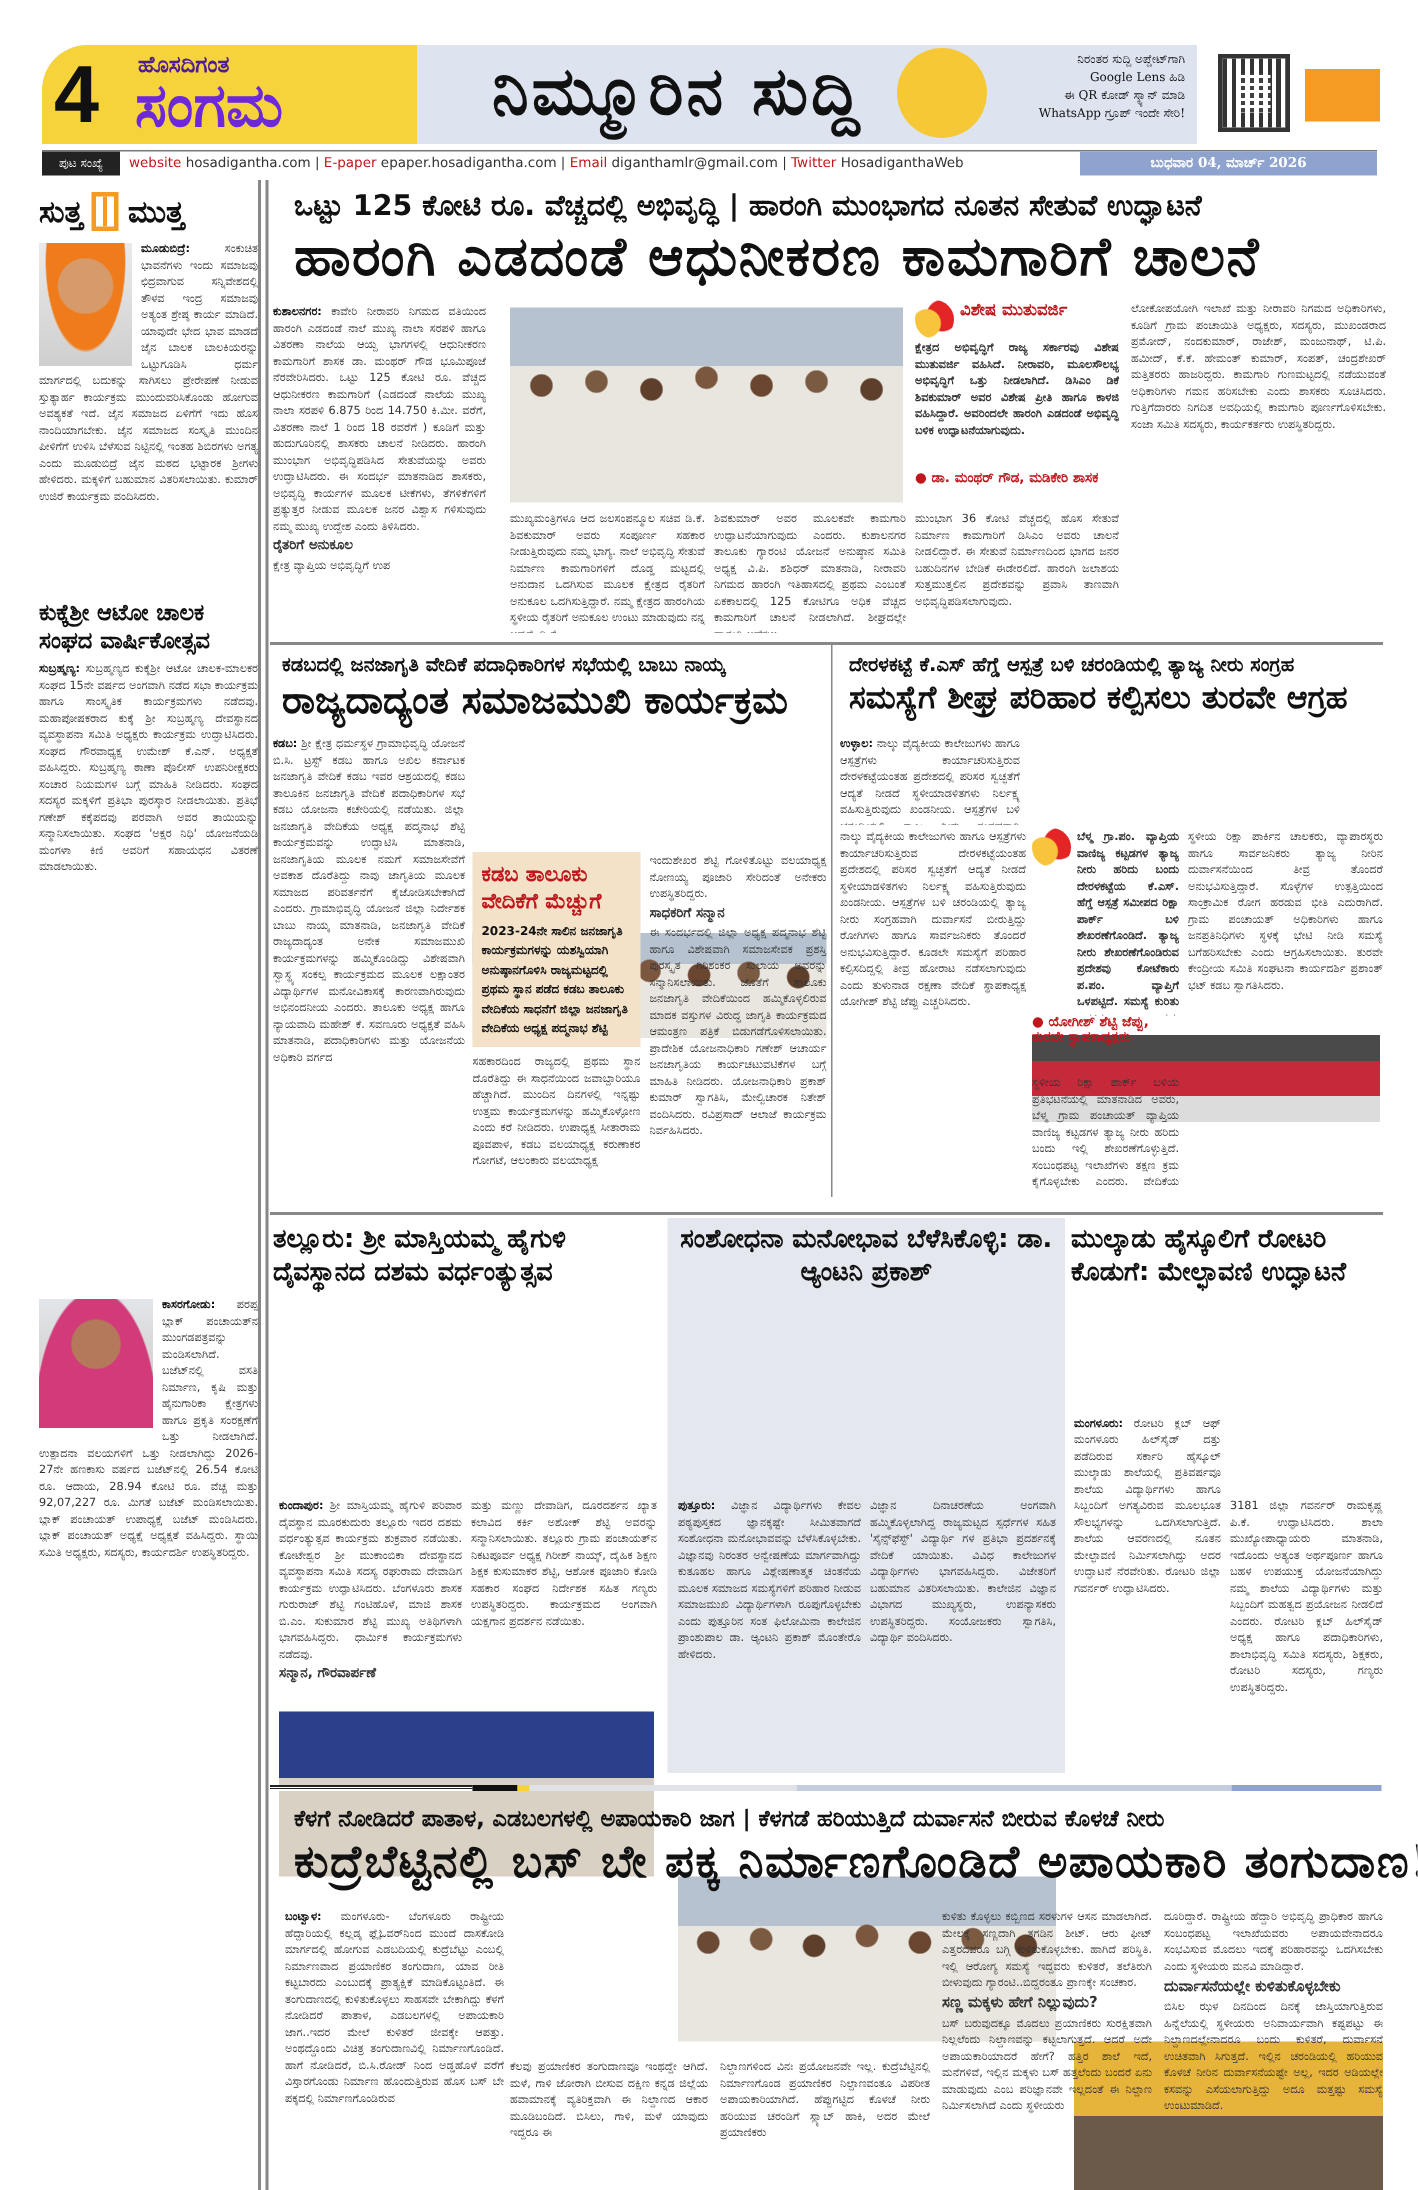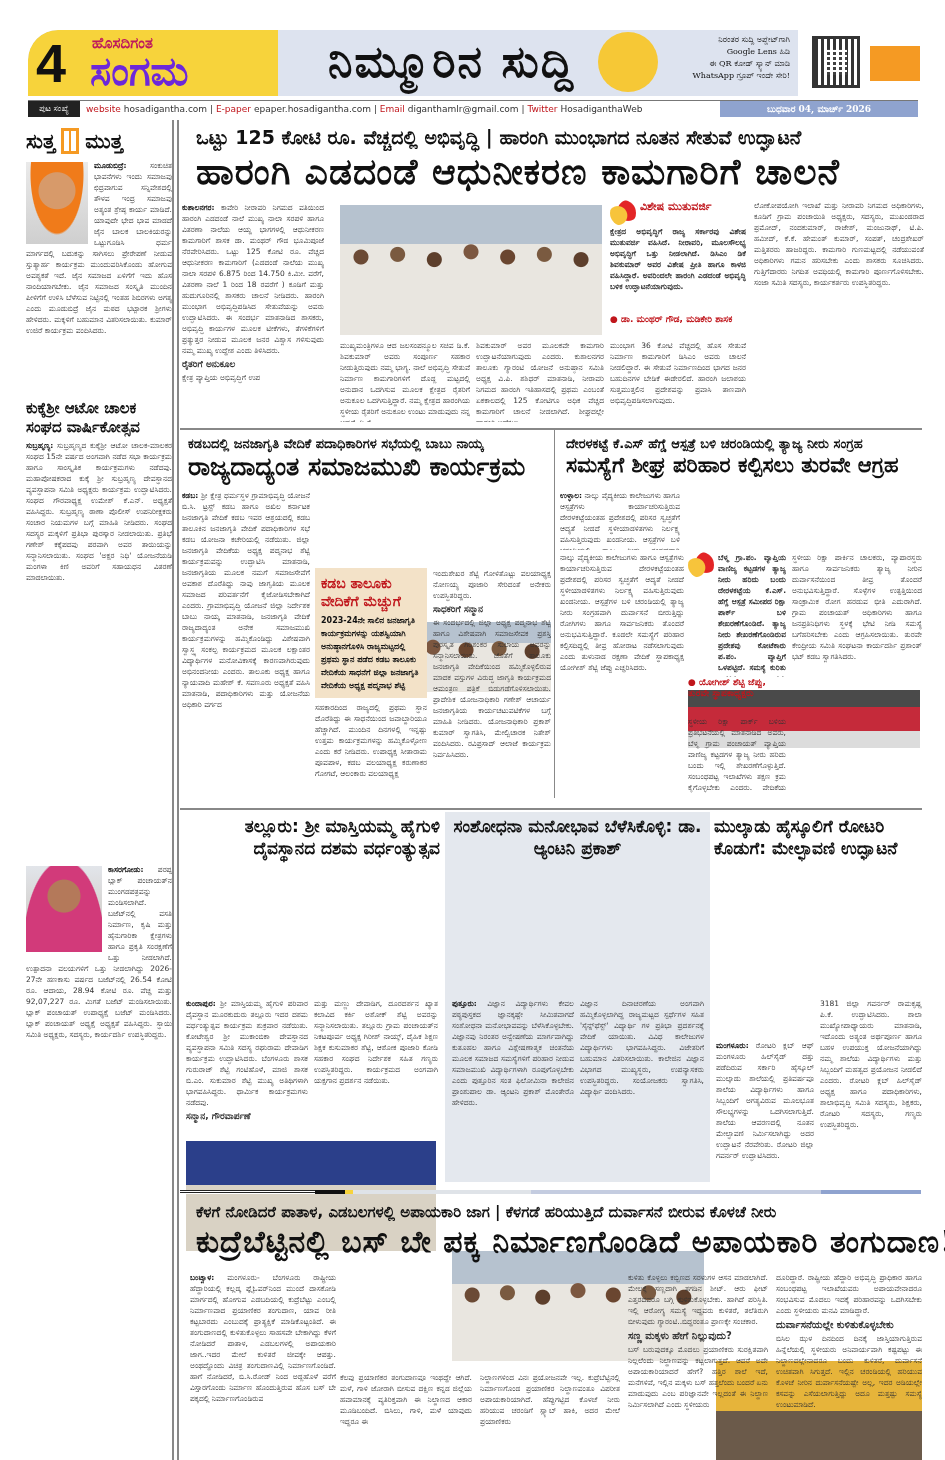--- a/index.html
+++ b/index.html
@@ -2,21 +2,21 @@
 <html><head>
 <meta charset="utf-8">
 <style>
 *{box-sizing:border-box;margin:0;padding:0}
 body{width:945px;height:1460px;background:#fff;font-family:"DejaVu Sans",sans-serif;color:#111;position:relative;overflow:hidden}
 .abs{position:absolute}
 
 #mast{left:28px;top:30px;width:770px;height:66px;background:#dde3ef;border-radius:30px 0 0 0;overflow:hidden}
 #mast-yellow{left:0;top:0;width:250px;height:66px;background:#f7d33b;border-radius:30px 0 0 0}
 #pg-num{left:8px;top:2px;font:bold 54px "Liberation Sans",sans-serif;color:#111}
-#brand-small{left:64px;top:4px;font:bold 15px "DejaVu Sans",sans-serif;color:#be185d}
+#brand-small{left:64px;top:4px;font:bold 15px "DejaVu Sans",sans-serif;color:#4c1d95}
 #brand-big{left:62px;top:18px;font:bold 40px "DejaVu Sans",sans-serif;color:#6d28d9}
 #mast-title{left:300px;top:6px;font:bold 44px "DejaVu Serif",serif;color:#111;letter-spacing:2px}
 #mast-sun{left:570px;top:2px;width:60px;height:60px;border-radius:50%;background:#f6c836}
 #mast-info{left:652px;top:4px;width:110px;font:8px "DejaVu Serif",serif;text-align:right;line-height:12px}
 #qr{left:812px;top:36px;width:48px;height:52px;background:
  repeating-linear-gradient(90deg,#111 0 3px,#fff 3px 6px),#fff;opacity:.85;border:3px solid #111}
 #qr:before{content:"";position:absolute;inset:10px;background:repeating-linear-gradient(0deg,#111 0 3px,#fff 3px 5px);mix-blend-mode:screen}
 #orange{left:870px;top:46px;width:50px;height:35px;background:#f59a23}
 #subbar{left:28px;top:100px;width:890px;height:16px;border-top:1px solid #777;padding-left:40px;}
 #subbar-tag{left:0;top:0;width:52px;height:16px;background:#222;color:#fff;font:8px "DejaVu Sans",sans-serif;text-align:center;line-height:16px}
@@ -184,40 +184,40 @@
   <div class="quote" style="float:left;margin-right:4px"></div>
   <div class="body" style="font-weight:bold;height:125px;overflow:hidden">ಬೆಳ್ಮ ಗ್ರಾ.ಪಂ. ವ್ಯಾಪ್ತಿಯ ವಾಣಿಜ್ಯ ಕಟ್ಟಡಗಳ ತ್ಯಾಜ್ಯ ನೀರು ಹರಿದು ಬಂದು ದೇರಳಕಟ್ಟೆಯ ಕೆ.ಎಸ್. ಹೆಗ್ಡೆ ಆಸ್ಪತ್ರೆ ಸಮೀಪದ ರಿಕ್ಷಾ ಪಾರ್ಕ್ ಬಳಿ ಶೇಖರಣೆಗೊಂಡಿದೆ. ತ್ಯಾಜ್ಯ ನೀರು ಶೇಖರಣೆಗೊಂಡಿರುವ ಪ್ರದೇಶವು ಕೋಟೆಕಾರು ಪ.ಪಂ. ವ್ಯಾಪ್ತಿಗೆ ಒಳಪಟ್ಟಿದೆ. ಸಮಸ್ಯೆ ಕುರಿತು ಆಡಳಿತ ಕ್ರಮ ಕೈಗೊಳ್ಳದಿರುವುದು ವಿಷಾದನೀಯ ಸಂಗತಿಯಾಗಿದೆ.</div>
   <div class="qby">● <span>ಯೋಗೀಶ್ ಶೆಟ್ಟಿ ಜೆಪ್ಪು, ತುರವೇ ಸ್ಥಾಪಕಾಧ್ಯಕ್ಷರು</span></div>
 </div>
 <div class="col body" style="left:688px;top:716px;width:98px;height:80px;overflow:hidden">ಸ್ಥಳೀಯ ರಿಕ್ಷಾ ಪಾರ್ಕ್ ಬಳಿಯ ಪ್ರತಿಭಟನೆಯಲ್ಲಿ ಮಾತನಾಡಿದ ಅವರು, ಬೆಳ್ಮ ಗ್ರಾಮ ಪಂಚಾಯತ್ ವ್ಯಾಪ್ತಿಯ ವಾಣಿಜ್ಯ ಕಟ್ಟಡಗಳ ತ್ಯಾಜ್ಯ ನೀರು ಹರಿದು ಬಂದು ಇಲ್ಲಿ ಶೇಖರಣೆಗೊಳ್ಳುತ್ತಿದೆ. ಸಂಬಂಧಪಟ್ಟ ಇಲಾಖೆಗಳು ತಕ್ಷಣ ಕ್ರಮ ಕೈಗೊಳ್ಳಬೇಕು ಎಂದರು. ವೇದಿಕೆಯ ಪದಾಧಿಕಾರಿಗಳು, ಕಾರ್ಯಕರ್ತರು ಉಪಸ್ಥಿತರಿದ್ದರು.</div>
 <div class="col body" style="left:792px;top:552px;width:130px;height:243px;overflow:hidden">ಸ್ಥಳೀಯ ರಿಕ್ಷಾ ಪಾರ್ಕಿನ ಚಾಲಕರು, ವ್ಯಾಪಾರಸ್ಥರು ಹಾಗೂ ಸಾರ್ವಜನಿಕರು ತ್ಯಾಜ್ಯ ನೀರಿನ ದುರ್ವಾಸನೆಯಿಂದ ತೀವ್ರ ತೊಂದರೆ ಅನುಭವಿಸುತ್ತಿದ್ದಾರೆ. ಸೊಳ್ಳೆಗಳ ಉತ್ಪತ್ತಿಯಿಂದ ಸಾಂಕ್ರಾಮಿಕ ರೋಗ ಹರಡುವ ಭೀತಿ ಎದುರಾಗಿದೆ. ಗ್ರಾಮ ಪಂಚಾಯತ್ ಅಧಿಕಾರಿಗಳು ಹಾಗೂ ಜನಪ್ರತಿನಿಧಿಗಳು ಸ್ಥಳಕ್ಕೆ ಭೇಟಿ ನೀಡಿ ಸಮಸ್ಯೆ ಬಗೆಹರಿಸಬೇಕು ಎಂದು ಆಗ್ರಹಿಸಲಾಯಿತು. ತುರವೇ ಕೇಂದ್ರೀಯ ಸಮಿತಿ ಸಂಘಟನಾ ಕಾರ್ಯದರ್ಶಿ ಪ್ರಶಾಂತ್ ಭಟ್ ಕಡಬ ಸ್ವಾಗತಿಸಿದರು.</div>
 
 <div class="abs rule" style="left:180px;top:808px;width:742px;height:2px"></div>
 <div class="abs greybg" style="left:445px;top:812px;width:265px;height:370px"></div>
 
-<div class="abs" style="left:182px;top:815px;width:258px;text-align:right;font:bold 17px 'DejaVu Sans',sans-serif;line-height:22px">ತಲ್ಲೂರು: ಶ್ರೀ ಮಾಸ್ತಿಯಮ್ಮ ಹೈಗುಳಿ ದೈವಸ್ಥಾನದ ದಶಮ ವರ್ಧಂತ್ಯುತ್ಸವ</div>
+<div class="abs" style="left:182px;top:815px;width:258px;text-align:left;font:bold 17px 'DejaVu Sans',sans-serif;line-height:22px">ತಲ್ಲೂರು: ಶ್ರೀ ಮಾಸ್ತಿಯಮ್ಮ ಹೈಗುಳಿ ದೈವಸ್ಥಾನದ ದಶಮ ವರ್ಧಂತ್ಯುತ್ಸವ</div>
 <div class="abs photo" style="left:186px;top:883px;width:250px;height:110px;background:linear-gradient(#2b3f8a 0 40%,#d9d2c4 40%)"></div>
 <div class="col body" style="left:186px;top:998px;width:122px;height:182px;overflow:hidden">
   <b>ಕುಂದಾಪುರ:</b>
   <span>ಶ್ರೀ ಮಾಸ್ತಿಯಮ್ಮ ಹೈಗುಳಿ ಪರಿವಾರ ದೈವಸ್ಥಾನ ಮೂರಕುದುರು ತಲ್ಲೂರು ಇದರ ದಶಮ ವರ್ಧಂತ್ಯುತ್ಸವ ಕಾರ್ಯಕ್ರಮ ಶುಕ್ರವಾರ ನಡೆಯಿತು. ಕೋಟೇಶ್ವರ ಶ್ರೀ ಮುಕಾಂಬಿಕಾ ದೇವಸ್ಥಾನದ ವ್ಯವಸ್ಥಾಪನಾ ಸಮಿತಿ ಸದಸ್ಯ ರಘುರಾಮ ದೇವಾಡಿಗ ಕಾರ್ಯಕ್ರಮ ಉದ್ಘಾಟಿಸಿದರು. ಬೆಂಗಳೂರು ಶಾಸಕ ಗುರುರಾಜ್ ಶೆಟ್ಟಿ ಗಂಟಿಹೊಳೆ, ಮಾಜಿ ಶಾಸಕ ಬಿ.ಎಂ. ಸುಕುಮಾರ ಶೆಟ್ಟಿ ಮುಖ್ಯ ಅತಿಥಿಗಳಾಗಿ ಭಾಗವಹಿಸಿದ್ದರು. ಧಾರ್ಮಿಕ ಕಾರ್ಯಕ್ರಮಗಳು ನಡೆದವು.</span>
   <div class="subhd">ಸನ್ಮಾನ, ಗೌರವಾರ್ಪಣೆ</div>
 </div>
 <div class="col body" style="left:314px;top:998px;width:124px;height:182px;overflow:hidden">ಮತ್ತು ಮಣ್ಣು ದೇವಾಡಿಗ, ದೂರದರ್ಶನ ಖ್ಯಾತ ಕಲಾವಿದ ಕರ್ಕಿ ಅಶೋಕ್ ಶೆಟ್ಟಿ ಅವರನ್ನು ಸನ್ಮಾನಿಸಲಾಯಿತು. ತಲ್ಲೂರು ಗ್ರಾಮ ಪಂಚಾಯತ್‌ನ ನಿಕಟಪೂರ್ವ ಅಧ್ಯಕ್ಷ ಗಿರೀಶ್ ನಾಯ್ಕ್, ದೈಹಿಕ ಶಿಕ್ಷಣ ಶಿಕ್ಷಕ ಕುಸುಮಾಕರ ಶೆಟ್ಟಿ, ಆಶೋಕ ಪೂಜಾರಿ ಕೋಡಿ ಸಹಕಾರ ಸಂಘದ ನಿರ್ದೇಶಕ ಸಹಿತ ಗಣ್ಯರು ಉಪಸ್ಥಿತರಿದ್ದರು. ಕಾರ್ಯಕ್ರಮದ ಅಂಗವಾಗಿ ಯಕ್ಷಗಾನ ಪ್ರದರ್ಶನ ನಡೆಯಿತು.</div>
 
 <div class="abs" style="left:450px;top:815px;width:255px;text-align:center;font:bold 17px 'DejaVu Sans',sans-serif;line-height:22px">ಸಂಶೋಧನಾ ಮನೋಭಾವ ಬೆಳೆಸಿಕೊಳ್ಳಿ: ಡಾ. ಆ್ಯಂಟನಿ ಪ್ರಕಾಶ್</div>
 <div class="abs photo crowd" style="left:452px;top:883px;width:252px;height:110px"></div>
 <div class="col body" style="left:452px;top:998px;width:122px;height:182px;overflow:hidden">
   <b>ಪುತ್ತೂರು:</b>
   <span>ವಿಜ್ಞಾನ ವಿದ್ಯಾರ್ಥಿಗಳು ಕೇವಲ ಪಠ್ಯಪುಸ್ತಕದ ಜ್ಞಾನಕ್ಕಷ್ಟೇ ಸೀಮಿತವಾಗದೆ ಸಂಶೋಧನಾ ಮನೋಭಾವವನ್ನು ಬೆಳೆಸಿಕೊಳ್ಳಬೇಕು. ವಿಜ್ಞಾನವು ನಿರಂತರ ಅನ್ವೇಷಣೆಯ ಮಾರ್ಗವಾಗಿದ್ದು ಕುತೂಹಲ ಹಾಗೂ ವಿಶ್ಲೇಷಣಾತ್ಮಕ ಚಿಂತನೆಯ ಮೂಲಕ ಸಮಾಜದ ಸಮಸ್ಯೆಗಳಿಗೆ ಪರಿಹಾರ ನೀಡುವ ಸಮಾಜಮುಖಿ ವಿದ್ಯಾರ್ಥಿಗಳಾಗಿ ರೂಪುಗೊಳ್ಳಬೇಕು ಎಂದು ಪುತ್ತೂರಿನ ಸಂತ ಫಿಲೋಮಿನಾ ಕಾಲೇಜಿನ ಪ್ರಾಂಶುಪಾಲ ಡಾ. ಆ್ಯಂಟನಿ ಪ್ರಕಾಶ್ ಮೊಂತೇರೊ ಹೇಳಿದರು.</span>
 </div>
 <div class="col body" style="left:580px;top:998px;width:124px;height:182px;overflow:hidden">ವಿಜ್ಞಾನ ದಿನಾಚರಣೆಯ ಅಂಗವಾಗಿ ಹಮ್ಮಿಕೊಳ್ಳಲಾಗಿದ್ದ ರಾಜ್ಯಮಟ್ಟದ ಸ್ಪರ್ಧೆಗಳ ಸಹಿತ 'ಸೈನ್ಸ್‌ಫೆಸ್ಟ್' ವಿದ್ಯಾರ್ಥಿ ಗಳ ಪ್ರತಿಭಾ ಪ್ರದರ್ಶನಕ್ಕೆ ವೇದಿಕೆ ಯಾಯಿತು. ವಿವಿಧ ಕಾಲೇಜುಗಳ ವಿದ್ಯಾರ್ಥಿಗಳು ಭಾಗವಹಿಸಿದ್ದರು. ವಿಜೇತರಿಗೆ ಬಹುಮಾನ ವಿತರಿಸಲಾಯಿತು. ಕಾಲೇಜಿನ ವಿಜ್ಞಾನ ವಿಭಾಗದ ಮುಖ್ಯಸ್ಥರು, ಉಪನ್ಯಾಸಕರು ಉಪಸ್ಥಿತರಿದ್ದರು. ಸಂಯೋಜಕರು ಸ್ವಾಗತಿಸಿ, ವಿದ್ಯಾರ್ಥಿ ವಂದಿಸಿದರು.</div>
 
 <div class="abs" style="left:714px;top:815px;width:210px;font:bold 17px 'DejaVu Sans',sans-serif;line-height:22px">ಮುಲ್ಕಾಡು ಹೈಸ್ಕೂಲಿಗೆ ರೋಟರಿ ಕೊಡುಗೆ: ಮೇಲ್ಛಾವಣಿ ಉದ್ಘಾಟನೆ</div>
 <div class="abs photo" style="left:716px;top:883px;width:206px;height:110px;background:linear-gradient(#e6b43a 0 45%,#6b5a4a 45%)"></div>
-<div class="col body" style="left:716px;top:1040px;width:98px;height:182px;overflow:hidden">
+<div class="col body" style="left:716px;top:943px;width:98px;height:182px;overflow:hidden">
   <b>ಮಂಗಳೂರು:</b>
   <span>ರೋಟರಿ ಕ್ಲಬ್ ಆಫ್ ಮಂಗಳೂರು ಹಿಲ್‌ಸೈಡ್ ದತ್ತು ಪಡೆದಿರುವ ಸರ್ಕಾರಿ ಹೈಸ್ಕೂಲ್ ಮುಲ್ಕಾಡು ಶಾಲೆಯಲ್ಲಿ ಪ್ರತಿವರ್ಷವೂ ಶಾಲೆಯ ವಿದ್ಯಾರ್ಥಿಗಳು ಹಾಗೂ ಸಿಬ್ಬಂದಿಗೆ ಅಗತ್ಯವಿರುವ ಮೂಲಭೂತ ಸೌಲಭ್ಯಗಳನ್ನು ಒದಗಿಸಲಾಗುತ್ತಿದೆ. ಶಾಲೆಯ ಆವರಣದಲ್ಲಿ ನೂತನ ಮೇಲ್ಛಾವಣಿ ನಿರ್ಮಿಸಲಾಗಿದ್ದು ಅದರ ಉದ್ಘಾಟನೆ ನೆರವೇರಿತು. ರೋಟರಿ ಜಿಲ್ಲಾ ಗವರ್ನರ್ ಉದ್ಘಾಟಿಸಿದರು.</span>
 </div>
 <div class="col body" style="left:820px;top:998px;width:102px;height:182px;overflow:hidden">3181 ಜಿಲ್ಲಾ ಗವರ್ನರ್ ರಾಮಕೃಷ್ಣ ಪಿ.ಕೆ. ಉದ್ಘಾಟಿಸಿದರು. ಶಾಲಾ ಮುಖ್ಯೋಪಾಧ್ಯಾಯರು ಮಾತನಾಡಿ, ಇದೊಂದು ಅತ್ಯಂತ ಅರ್ಥಪೂರ್ಣ ಹಾಗೂ ಬಹಳ ಉಪಯುಕ್ತ ಯೋಜನೆಯಾಗಿದ್ದು ನಮ್ಮ ಶಾಲೆಯ ವಿದ್ಯಾರ್ಥಿಗಳು ಮತ್ತು ಸಿಬ್ಬಂದಿಗೆ ಮಹತ್ವದ ಪ್ರಯೋಜನ ನೀಡಲಿದೆ ಎಂದರು. ರೋಟರಿ ಕ್ಲಬ್ ಹಿಲ್‌ಸೈಡ್ ಅಧ್ಯಕ್ಷ ಹಾಗೂ ಪದಾಧಿಕಾರಿಗಳು, ಶಾಲಾಭಿವೃದ್ಧಿ ಸಮಿತಿ ಸದಸ್ಯರು, ಶಿಕ್ಷಕರು, ರೋಟರಿ ಸದಸ್ಯರು, ಗಣ್ಯರು ಉಪಸ್ಥಿತರಿದ್ದರು.</div>
 
 <div class="abs deco" style="left:180px;top:1190px;width:135px;background:repeating-linear-gradient(#222 0 1px,#fff 1px 2px)"></div>
 <div class="abs deco" style="left:315px;top:1190px;width:30px;background:#111"></div>
 <div class="abs deco" style="left:345px;top:1190px;width:8px;background:#f7d33b"></div>
 <div class="abs deco" style="left:353px;top:1190px;width:178px;background:#dfe3e8"></div>
 <div class="abs deco" style="left:531px;top:1190px;width:290px;background:#c4cce0"></div>

